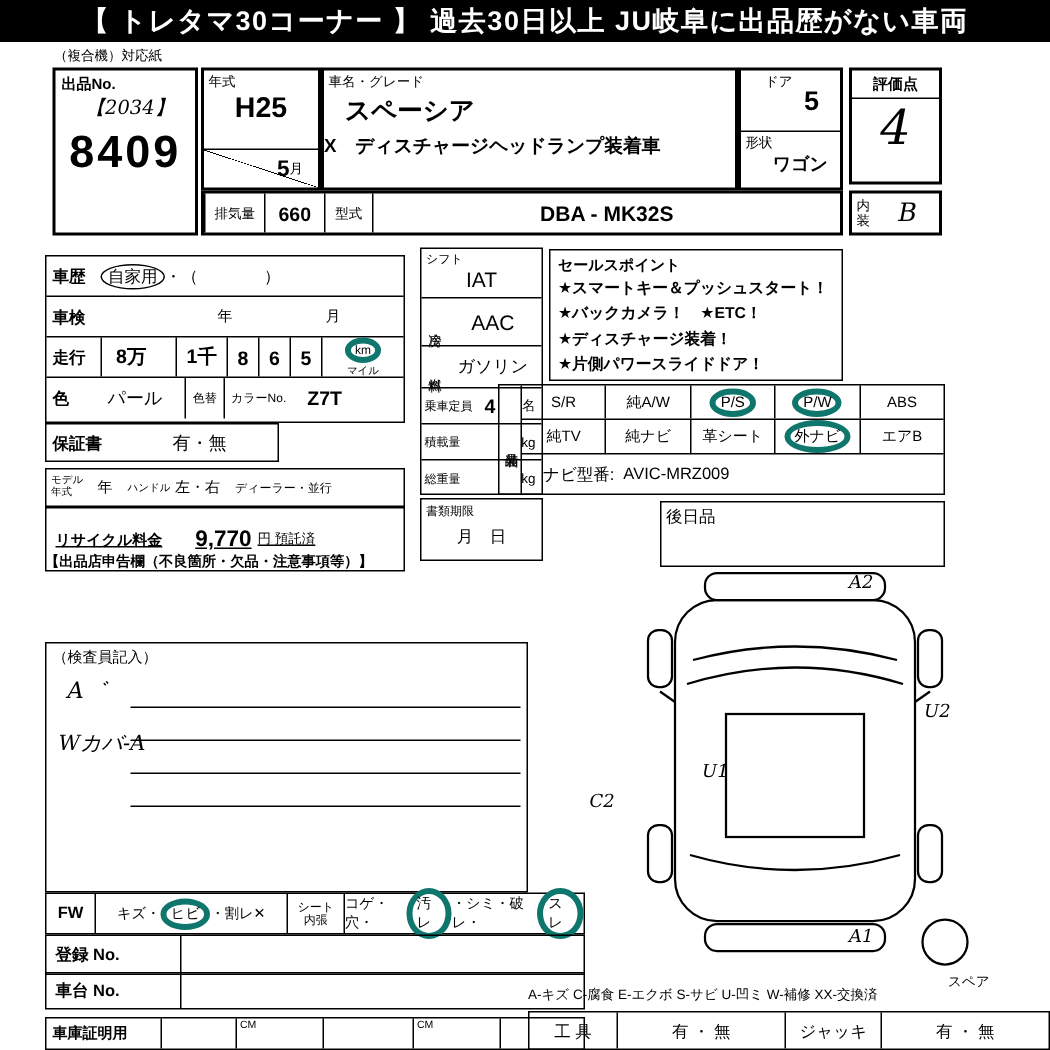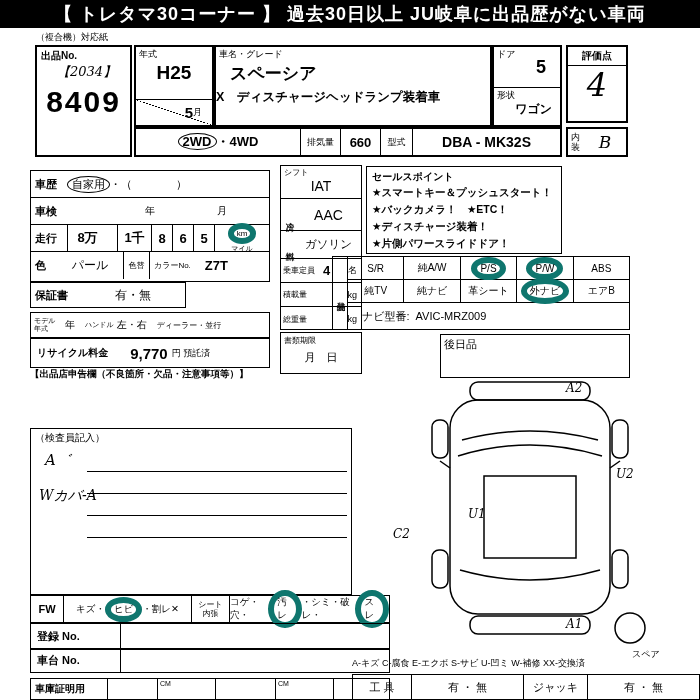--- a/index.html
+++ b/index.html
@@ -6,21 +6,21 @@
   body { background:#e8e8e8; font-family:"Liberation Sans","DejaVu Sans",sans-serif; color:#000; }
   .sheet { position:relative; width:700px; height:700px; background:#fff; overflow:hidden; }
   .abs { position:absolute; }
   .bx  { border:2px solid #000; }
   .bx1 { border:1.5px solid #000; }
   .banner { position:absolute; top:0; left:0; width:700px; height:28px; background:#000; color:#fff;
             font-weight:bold; font-size:18px; line-height:28px; text-align:center; letter-spacing:1px; }
   .lbl { font-size:9px; }
   .hand { font-family:"DejaVu Serif",serif; font-style:italic; }
   .circ { display:inline-block; border:1.5px solid #000; border-radius:50%; padding:0 4px; }
-  .circ-s { display:inline-block; border:6px solid #0f766e; border-radius:50%; padding:0 3px; }
+  .circ-s { display:inline-block; border:4px solid #0f766e; border-radius:50%; padding:0 3px; }
   .vtext { writing-mode:vertical-rl; text-orientation:upright; }
   .row { display:flex; align-items:center; }
   .eqc { flex:1; border-left:1px solid #000; display:flex; align-items:center; justify-content:center; font-size:10px; }
   .eqc:first-child { border-left:none; }
   .rule { position:absolute; height:1px; background:#000; }
   .cellL { border-left:1px solid #000; display:flex; align-items:center; justify-content:center; }
 </style>
 </head>
 <body>
 
@@ -45,33 +45,30 @@
   </div>
 
   <div class="abs bx" style="left:214px;top:45px;width:278px;height:82px;">
     <div class="lbl" style="padding:1px 3px;">車名・グレード</div>
     <div style="font-size:17px;font-weight:bold;padding-left:14px;">スペーシア</div>
     <div style="font-size:12.5px;font-weight:bold;margin-top:4px;">X　ディスチャージヘッドランプ装着車</div>
   </div>
 
   <div class="abs bx" style="left:492px;top:45px;width:70px;height:82px;">
     <div style="height:40px;position:relative;">
-      <span class="lbl" style="position:absolute;top:1px;left:3px;">ドア</span>
+      <span class="lbl" style="position:absolute;top:1px;left:16px;">ドア</span>
       <span style="position:absolute;top:10px;right:14px;font-size:18px;font-weight:bold;">5</span>
     </div>
     <div style="height:38px;border-top:1px solid #000;position:relative;">
       <span class="lbl" style="position:absolute;top:1px;left:3px;">形状</span>
       <span style="position:absolute;top:13px;right:8px;font-size:12px;font-weight:bold;">ワゴン</span>
     </div>
   </div>
 
   <div class="abs bx row" style="left:134px;top:127px;width:428px;height:30px;">
-    <div style="flex:0 0 164px;text-align:center;font-size:13px;font-weight:bold;">
-      <span class="circ">2WD</span><span>・4WD</span>
-    </div>
     <div class="cellL lbl" style="flex:0 0 40px;height:100%;">排気量</div>
     <div class="cellL" style="flex:0 0 40px;height:100%;font-size:13px;font-weight:bold;">660</div>
     <div class="cellL lbl" style="flex:0 0 32px;height:100%;">型式</div>
     <div class="cellL" style="flex:1;height:100%;font-size:14px;font-weight:bold;">DBA - MK32S</div>
   </div>
 
   <div class="abs bx" style="left:566px;top:45px;width:62px;height:78px;">
     <div style="font-size:10px;font-weight:bold;text-align:center;border-bottom:1px solid #000;padding:2px 0;">評価点</div>
     <div class="hand" style="font-size:32px;text-align:center;">4</div>
   </div>
@@ -121,21 +118,21 @@
   </div>
 
   <div class="abs bx1 row" style="left:30px;top:312px;width:240px;height:26px;">
     <span style="width:28px;font-size:7px;line-height:8px;padding-left:3px;">モデル年式</span>
     <span style="font-size:10px;margin-left:6px;">年</span>
     <span style="font-size:7px;margin-left:10px;">ハンドル</span>
     <span style="font-size:10px;margin-left:3px;">左・右</span>
     <span style="font-size:8px;margin-left:10px;">ディーラー・並行</span>
   </div>
 
-  <div class="abs bx1 row" style="left:30px;top:338px;width:240px;height:30px;">
+  <div class="abs bx1 row" style="left:30px;top:338px;width:240px;height:43px;text-decoration:underline;">
     <span style="font-size:10px;font-weight:bold;padding-left:6px;">リサイクル料金</span>
     <span style="font-size:15px;font-weight:bold;margin-left:22px;">9,770</span>
     <span style="font-size:9px;margin-left:4px;">円 預託済</span>
   </div>
 
   <div class="abs" style="left:30px;top:368px;font-size:9.5px;font-weight:bold;white-space:nowrap;">【出品店申告欄（不良箇所・欠品・注意事項等）】</div>
 
   <div class="abs bx1" style="left:280px;top:165px;width:82px;height:165px;">
     <div style="height:33px;border-bottom:1px solid #000;position:relative;">
       <span style="position:absolute;top:1px;left:3px;font-size:8px;">シフト</span>

